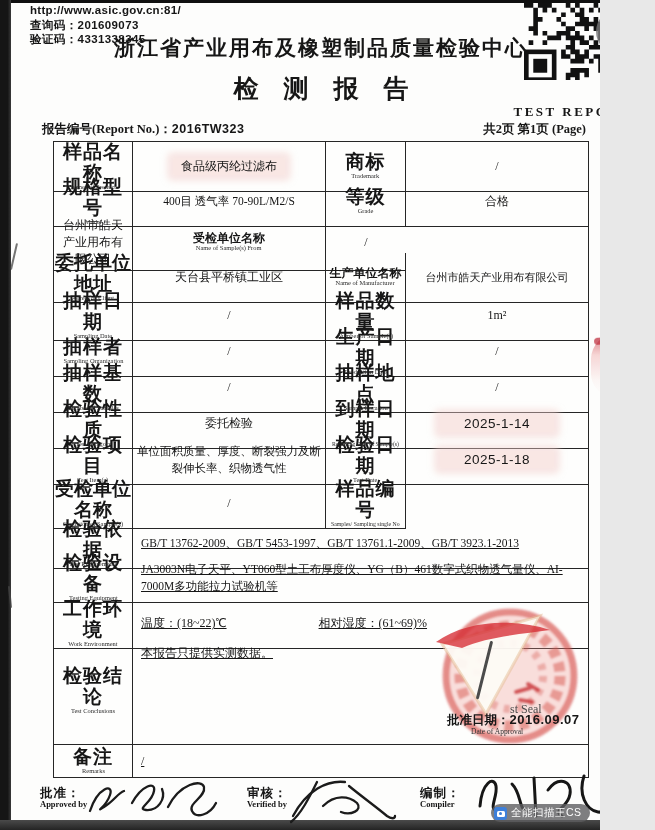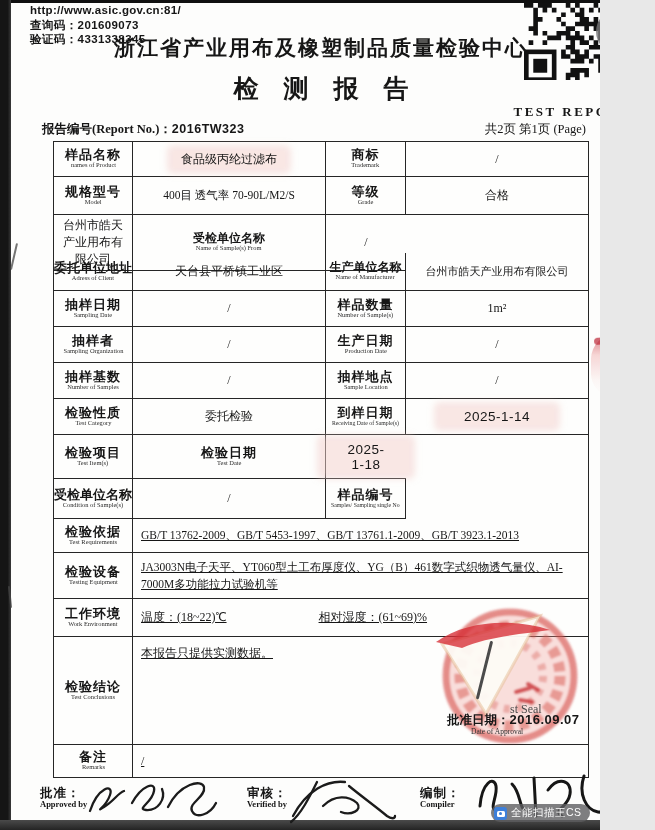--- a/index.html
+++ b/index.html
@@ -10,36 +10,36 @@
   .edge-top{position:absolute;left:11px;top:0;width:606px;height:3px;background:#101010;}
   .edge-bottom{position:absolute;left:0;bottom:0;width:655px;height:10px;background:linear-gradient(0deg,#242424,#4a4a4a);}
   
   .hdr-url{position:absolute;left:30px;top:4px;font-family:"Liberation Sans",sans-serif;font-weight:bold;font-size:11.5px;letter-spacing:.3px;}
   .hdr-code{position:absolute;left:30px;font-family:"Liberation Sans",sans-serif;font-weight:bold;font-size:11.5px;letter-spacing:.4px;}
   .org-title{position:absolute;left:11px;top:34px;width:620px;text-align:center;font-size:21px;font-weight:700;letter-spacing:2px;}
   .report-title{position:absolute;left:11px;top:72px;width:620px;text-align:center;font-size:25px;font-weight:700;}
   .report-title-en{position:absolute;left:11px;top:104px;width:620px;text-align:right;font-size:13px;font-weight:700;letter-spacing:2.5px;font-family:"Liberation Serif",serif;}
   .report-no{position:absolute;left:42px;top:121px;font-size:12.5px;font-weight:600;}
   .report-no b{font-family:"Liberation Sans",sans-serif;font-size:12.5px;letter-spacing:.5px;}
-  .page-info{position:absolute;right:14px;top:121px;font-size:12.5px;font-weight:400;margin-left:20px;}
+  .page-info{position:absolute;right:14px;top:121px;font-size:12.5px;font-weight:700;margin-left:20px;}
   
   .qr-wrap{position:absolute;left:524px;top:0;width:116px;height:80px;overflow:hidden;}
   .qr-wrap svg{display:block;margin-top:-34px;}
   .scan-badge{position:absolute;left:596px;top:9px;width:45px;height:45px;border-radius:50%;
       background:rgba(118,118,120,.82);display:flex;align-items:center;justify-content:center;}
   .scan-badge .glyph{width:20px;height:20px;border:1.6px solid #fff;border-radius:3px;display:flex;align-items:center;justify-content:center;
       color:#fff;font-size:13px;font-weight:700;line-height:1;}
   
   .report-table{position:absolute;left:53px;top:141px;width:534px;border:1.8px solid #262626;background:rgba(255,255,255,.35);}
   .row{display:grid;grid-template-columns:79px 193px 80px 182px;}
   .cell{border-right:1.5px solid #262626;border-bottom:1.5px solid #262626;box-sizing:border-box;min-width:0;}
   .cell.last{border-right:none;}
   .row.lastrow .cell{border-bottom:none;}
   .lc{display:flex;flex-direction:column;align-items:center;justify-content:center;line-height:1.1;text-align:center;}
-  .lc .zh{font-size:13px;letter-spacing:1px;font-weight:600;}
+  .lc .zh{font-size:19px;letter-spacing:1px;font-weight:600;}
   .lc .en{font-size:7px;color:#2b2b2b;letter-spacing:0;transform:scale(.92);white-space:nowrap;}
   .vc{display:flex;align-items:center;justify-content:center;font-size:12px;text-align:center;padding:2px 4px;}
   .vc.left{justify-content:flex-start;text-align:left;padding:2px 8px;}
   .vc.small{font-size:11.5px;line-height:1.45;}
   .wide{grid-column:2 / span 3;text-decoration:underline;}
   .num{font-family:"Liberation Sans",sans-serif;font-size:13.5px;letter-spacing:.5px;}
   .patch{background:rgba(243,208,203,.5);box-shadow:0 0 6px 6px rgba(243,208,203,.5);border-radius:2px;padding:0 8px;}
   .patch.wide-p{padding:1px 24px;}
   .envgap{display:inline-block;width:92px;}
   
@@ -241,20 +241,23 @@
         </div>
       <div class="cell vc last">
           <span class="num patch wide-p">2025-1-14</span>
         </div>
     </div>
 
     <div class="row" style="height:44px">
       <div class="cell lc">
           <span class="zh">检验项目</span>
           <span class="en">Test Item(s)</span>
+        </div>
+      <div class="cell vc small">
+          <span>单位面积质量、厚度、断裂强力及断裂伸长率、织物透气性</span>
         </div>
       <div class="cell lc">
           <span class="zh">检验日期</span>
           <span class="en">Test Date</span>
         </div>
       <div class="cell vc last">
           <span class="num patch wide-p">2025-1-18</span>
         </div>
     </div>
 

